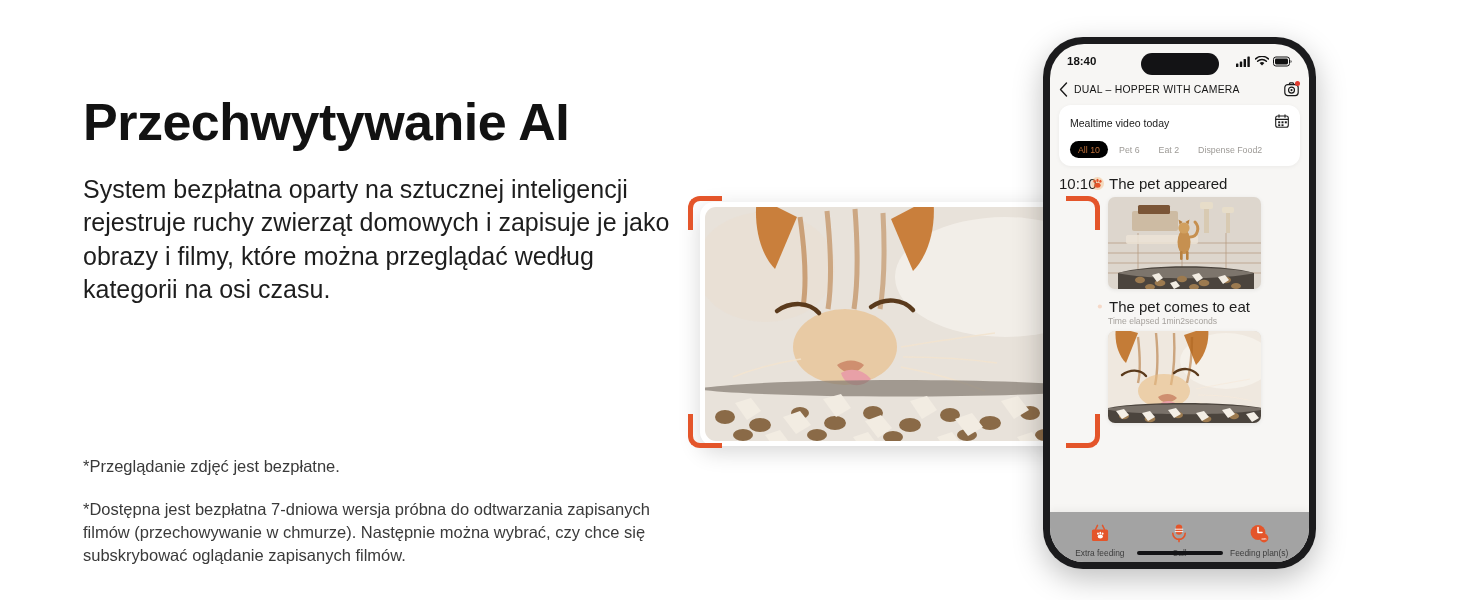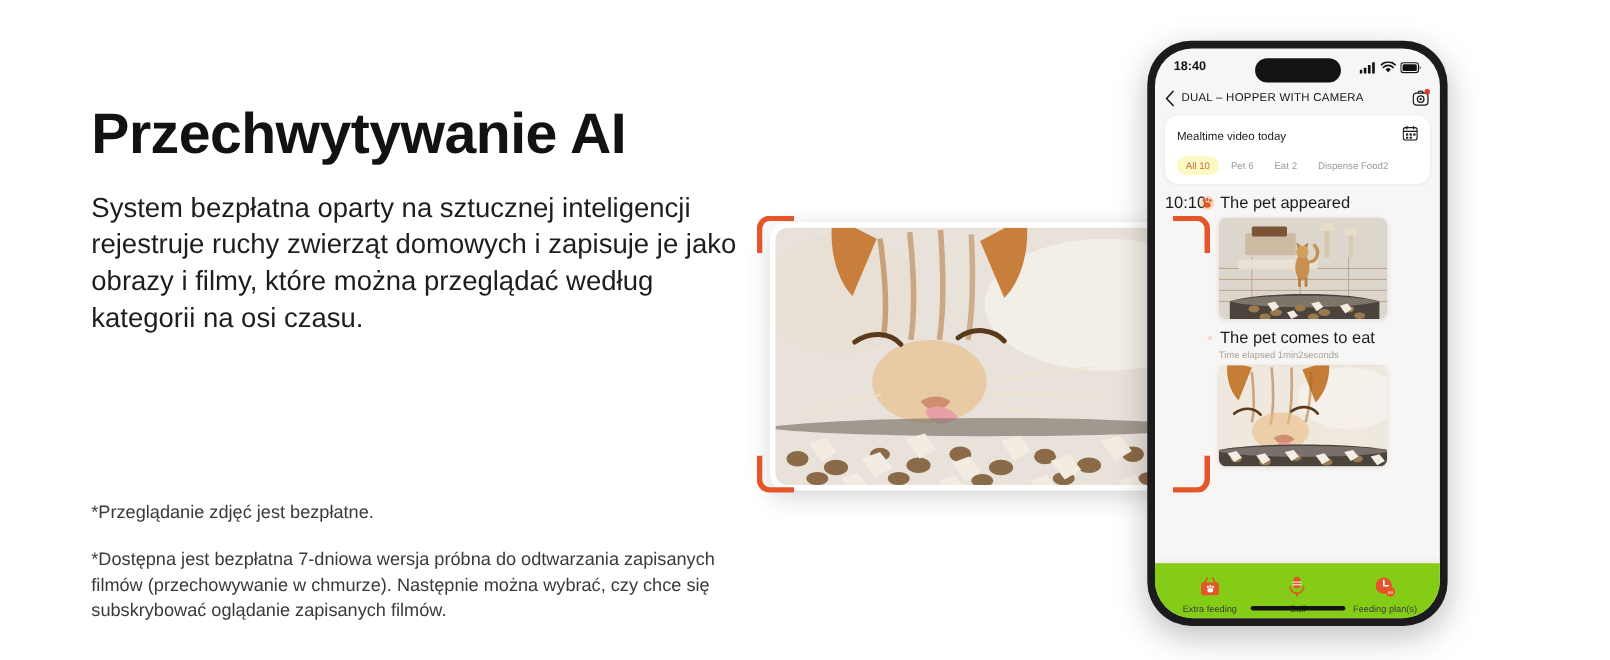--- a/index.html
+++ b/index.html
@@ -225,21 +225,21 @@
 
   .chip {
     font-size: 8.8px;
     color: #9d9a96;
     padding: 3.5px 8px;
     border-radius: 10px;
     white-space: nowrap;
   }
 
   .chip.active {
-    background: #fef9c3;
+    background: #000000;
     color: #c0703a;
     font-weight: 500;
   }
 
   
   .timeline {
     position: relative;
     margin-top: 9px;
     padding: 0 11px 0 9px;
     height: 288px;
@@ -287,21 +287,21 @@
 
   .event-block.second { margin-top: 9px; }
   .event-block.third  { margin-top: 10px; }
 
   .event-row.indent .event-time { visibility: hidden; }
 
   
   .bottom-bar {
     position: absolute;
     left: 0; right: 0; bottom: 0;
-    background: #84cc16;
+    background: #a3a3a3;
     padding: 10px 10px 4px 10px;
     display: flex;
     justify-content: space-around;
     align-items: flex-start;
     box-shadow: 0 -2px 8px rgba(0,0,0,0.05);
   }
 
   .bottom-item {
     display: flex;
     flex-direction: column;

